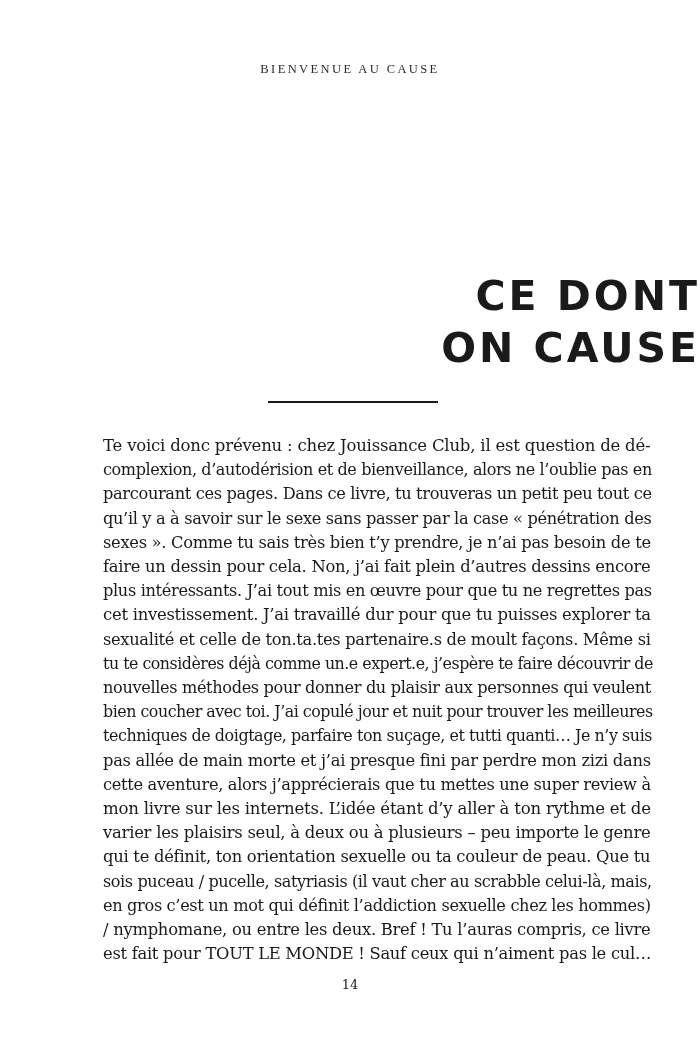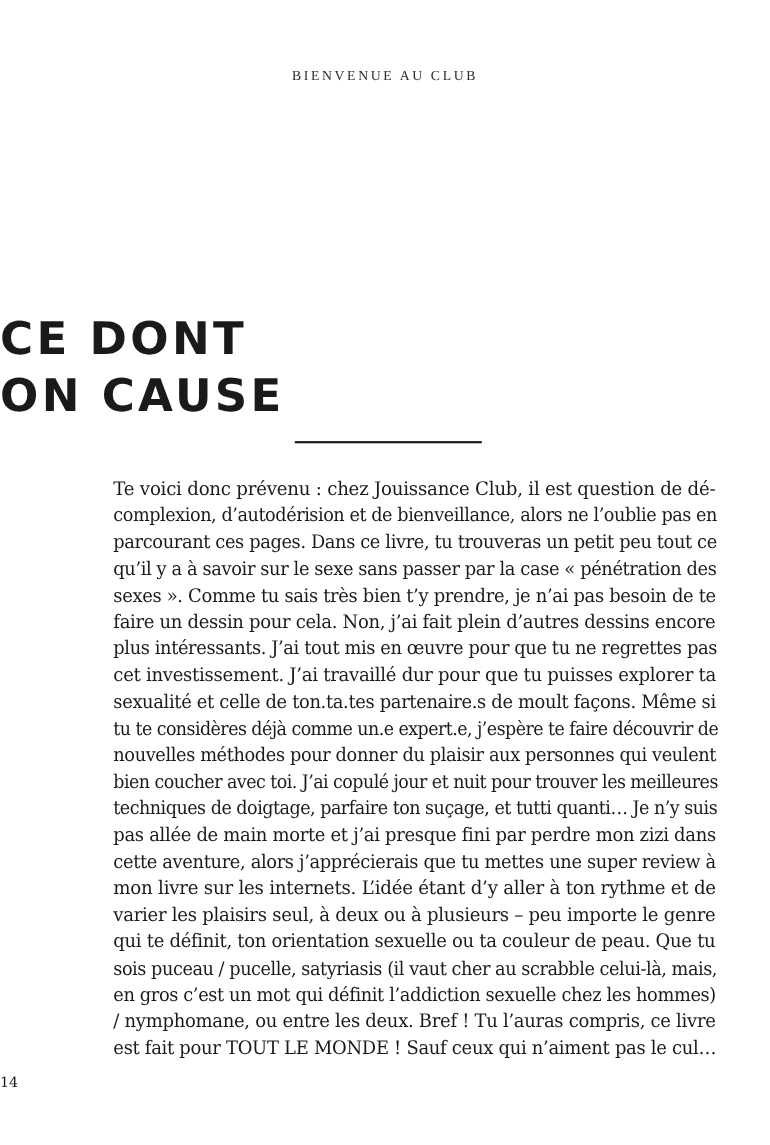--- a/index.html
+++ b/index.html
@@ -20,24 +20,24 @@
       left: 0;
       width: 700px;
       text-align: center;
       font-family: "Liberation Serif", "DejaVu Serif", serif;
       font-size: 12.5px;
       letter-spacing: 2.4px;
       color: #2a2a2a;
     }
     .chapter-title {
       position: absolute;
-      top: 282px;
+      top: 270px;
       left: 0;
       width: 700px;
-      text-align: left;
+      text-align: right;
       font-family: "DejaVu Sans", "Liberation Sans", sans-serif;
       font-weight: bold;
       font-size: 41px;
       line-height: 52px;
       letter-spacing: 3px;
       color: #1a1a1a;
     }
     .chapter-title span {
       display: block;
     }
@@ -68,30 +68,30 @@
       white-space: nowrap;
     }
     .body-text .line.last {
       text-align-last: left;
     }
     .page-number {
       position: absolute;
       top: 977px;
       left: 0;
       width: 700px;
-      text-align: left;
+      text-align: center;
       font-family: "DejaVu Serif", "Liberation Serif", serif;
       font-size: 13px;
       color: #1a1a1a;
     }
   </style>
 </head>
 <body>
 
-<div class="running-head">BIENVENUE AU CLUB</div>
+<div class="running-head">BIENVENUE AU CAUSE</div>
 
 <h1 class="chapter-title" style="margin:0;">
   <span>CE DONT</span>
   <span>ON CAUSE</span>
 </h1>
 
 <div class="title-rule"></div>
 
 <p class="body-text">
   <span class="line" style="display: block; letter-spacing: -0.221797px; white-space: nowrap; transform-origin: left center; transform: scaleX(0.972441);">Te voici donc prévenu : chez Jouissance Club, il est question de dé-</span>

